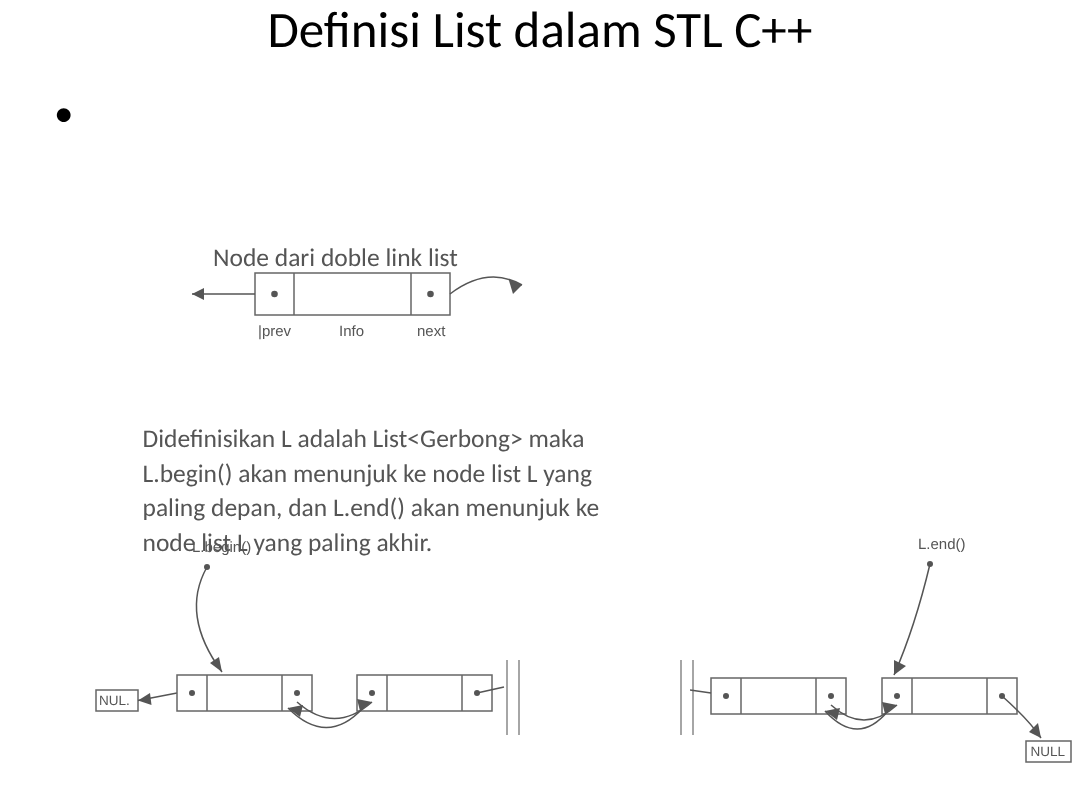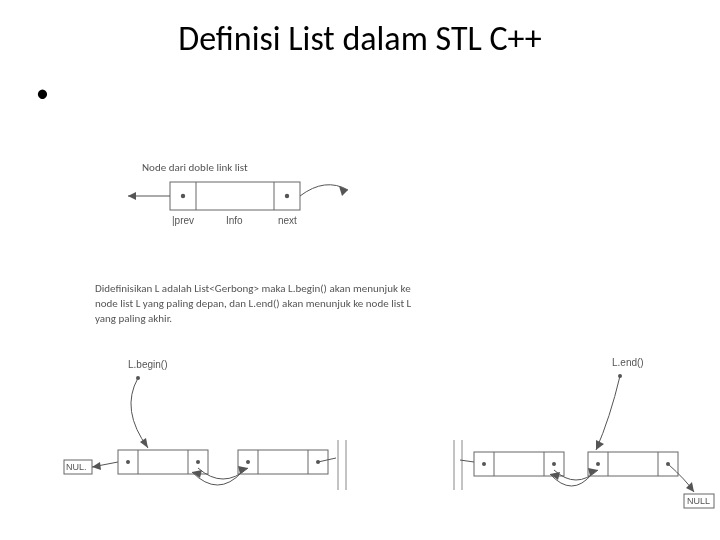--- a/index.html
+++ b/index.html
@@ -1,21 +1,21 @@
 <!DOCTYPE html>
 <html><head>
 <meta charset="utf-8">
 <style>
   html,body{margin:0;padding:0}
   body{width:720px;height:540px;background:#fff;font-family:"Calibri","Segoe UI",Arial,sans-serif;color:#000;position:relative}
-  .title{font-size:34px;text-align:center;padding-top:18px;font-weight:400}
+  .title{font-size:34px;text-align:center;font-weight:400}
   .bullet-row{display:flex;align-items:flex-start;padding:18px 36px 0 36px;font-size:26px;line-height:1.25}
   .bullet-dot{width:24px;flex:none}
   .bullet-text{flex:1}
-  .dia-caption{font-size:11px;color:#555;position:absolute}
+  .dia-caption{font-size:17px;color:#555;position:absolute}
   svg{position:absolute}
   .small-label{font-size:10px;fill:#555;font-family:Arial,sans-serif}
   .tiny-label{font-size:9px;fill:#555;font-family:Arial,sans-serif}
 </style>
 </head>
 <body>
 
 <div class="title">Definisi List dalam STL C++</div>
 
 <div class="bullet-row">

